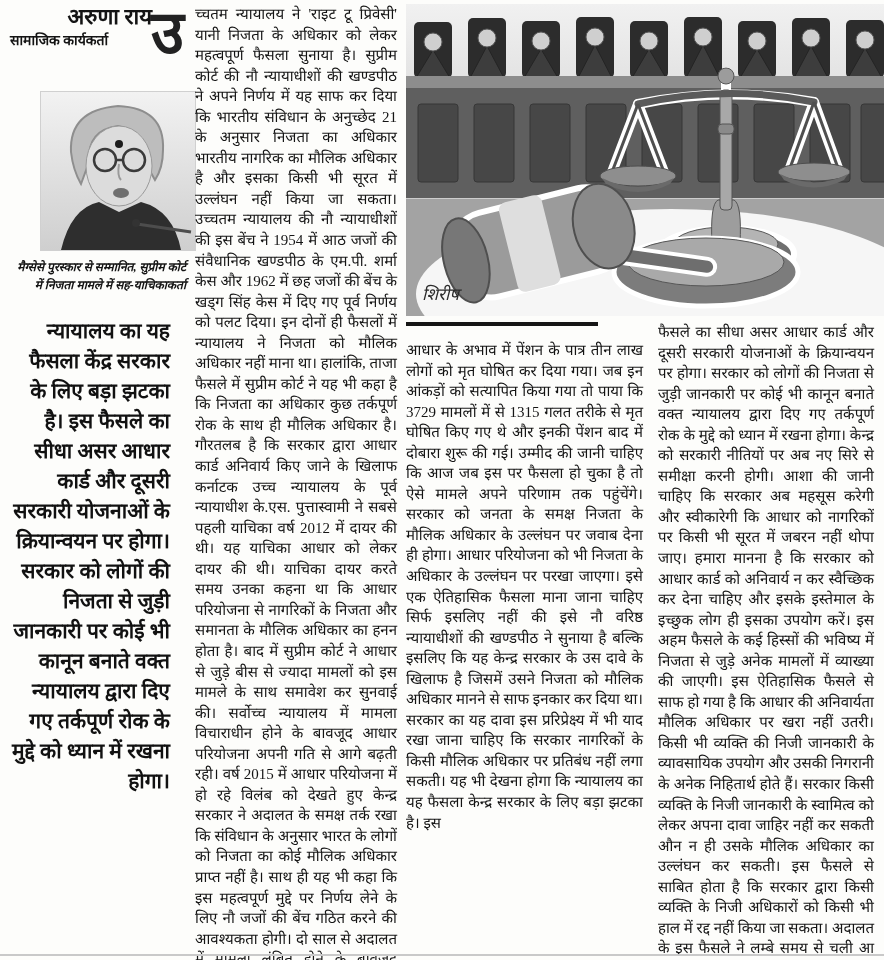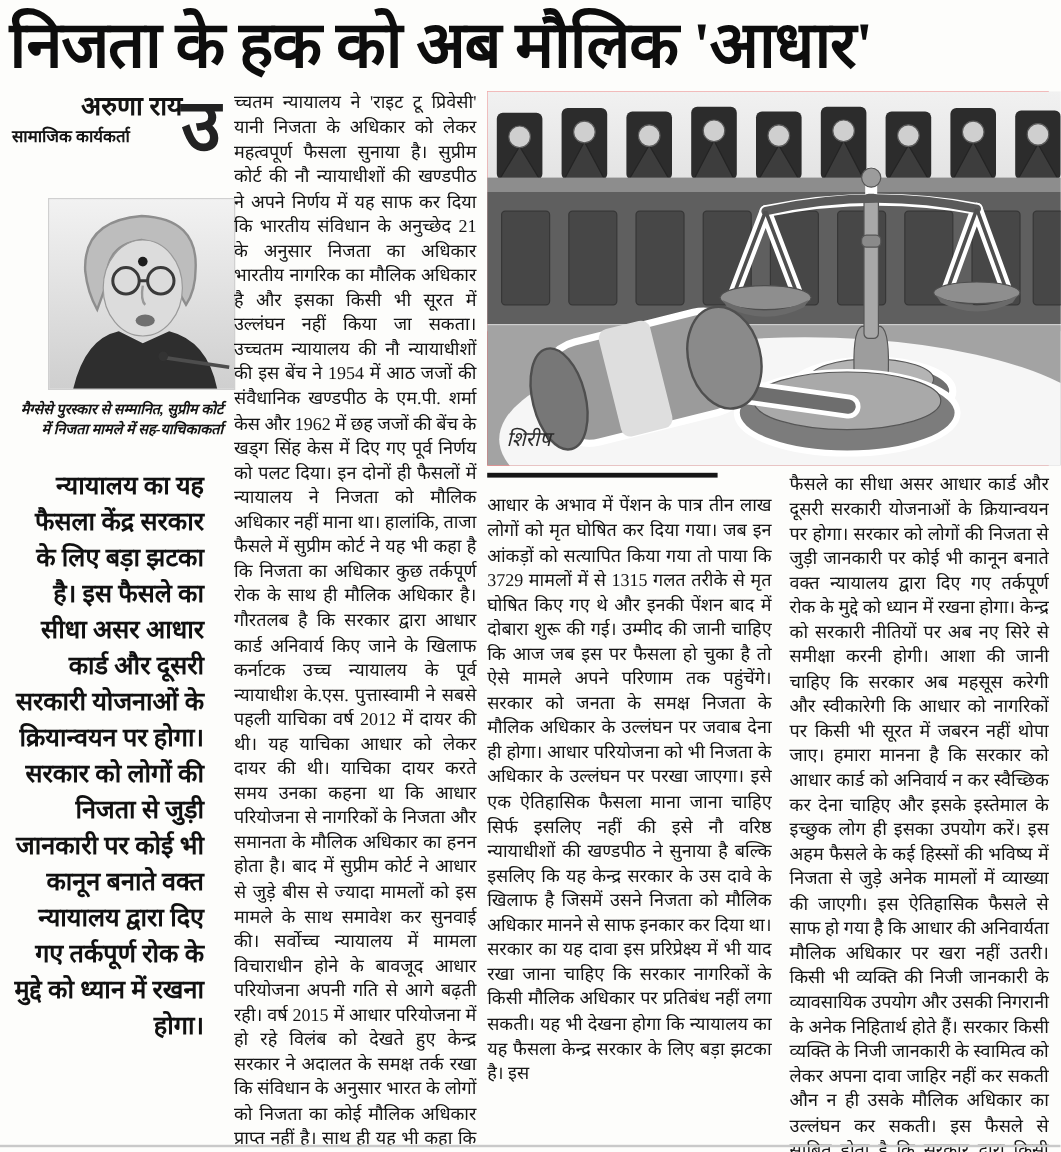--- a/index.html
+++ b/index.html
@@ -25,37 +25,36 @@
 
   
   .col1 { flex:0 0 202px; width:202px; font-size:15px; line-height:1.37; text-align:justify; }
   .dropcap {
     float:left; font-size:60px; line-height:0.9; font-weight:bold;
     margin:2px 6px 0 -44px; color:#222;
   }
 
   
   .rest { flex:1; display:flex; flex-direction:column; min-width:0; }
-  .illu { height:312px; background:#ef4444; position:relative; }
+  .illu { height:312px; background:#eab308; position:relative; }
   .illu svg { display:block; }
   .below { display:flex; gap:15px; padding-top:6px; }
   .colmid { flex:0 0 237px; width:237px; }
   .colright { flex:1; min-width:0; }
   .mid-quote { font-size:20px; font-weight:bold; line-height:1.33; margin:0 0 10px 0; color:#0f0f0f; }
   .mid-rule { width:192px; height:4px; background:#161616; margin:0 0 14px 0; }
   .body-text { font-size:15px; line-height:1.37; text-align:justify; }
 
   .bottom-rule { position:absolute; left:0; right:0; bottom:4px; height:2px; background:#c9c9c9; }
 </style>
 </head>
 <body>
 
 <div class="page">
 
-  <div class="headline">निजता के हक को अब मौलिक 'आधार'</div>
 
   <div class="content">
 
     <div class="rail">
       <div class="byline-name">अरुणा राय</div>
       <div class="byline-role">सामाजिक कार्यकर्ता</div>
 
       <div class="photo-wrap">
 
         <svg width="154" height="158" viewBox="0 0 154 158">

